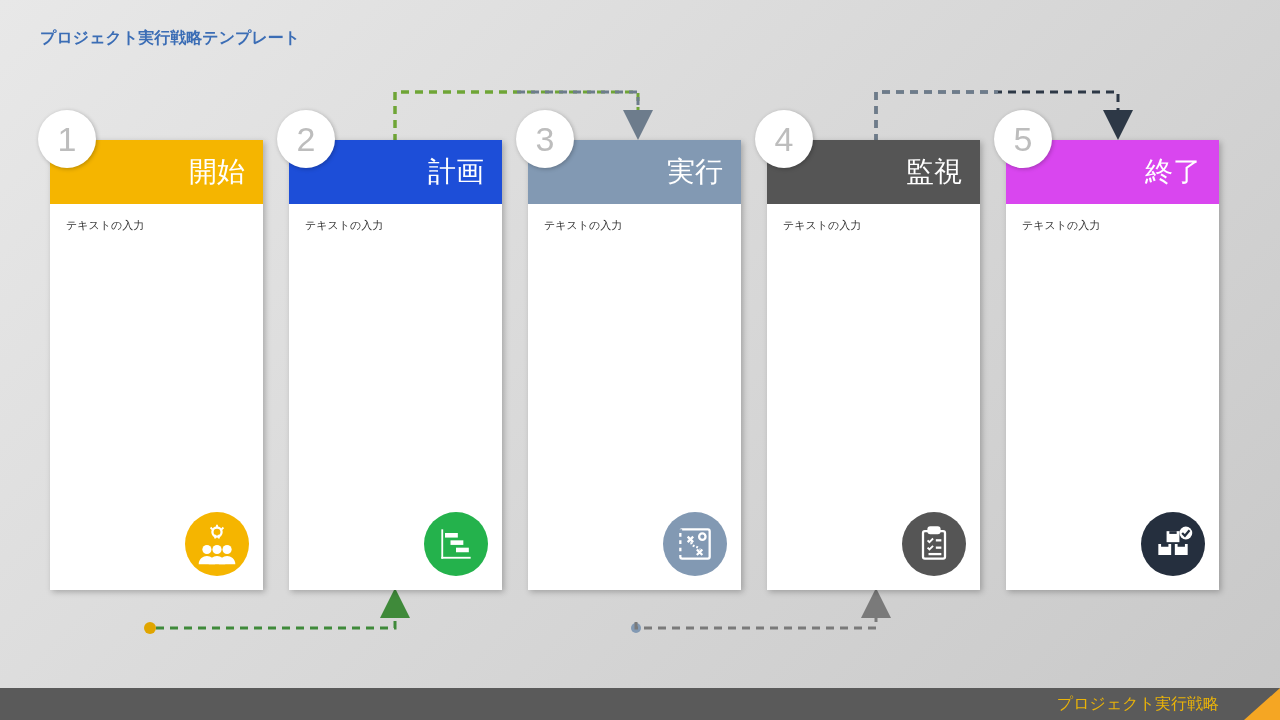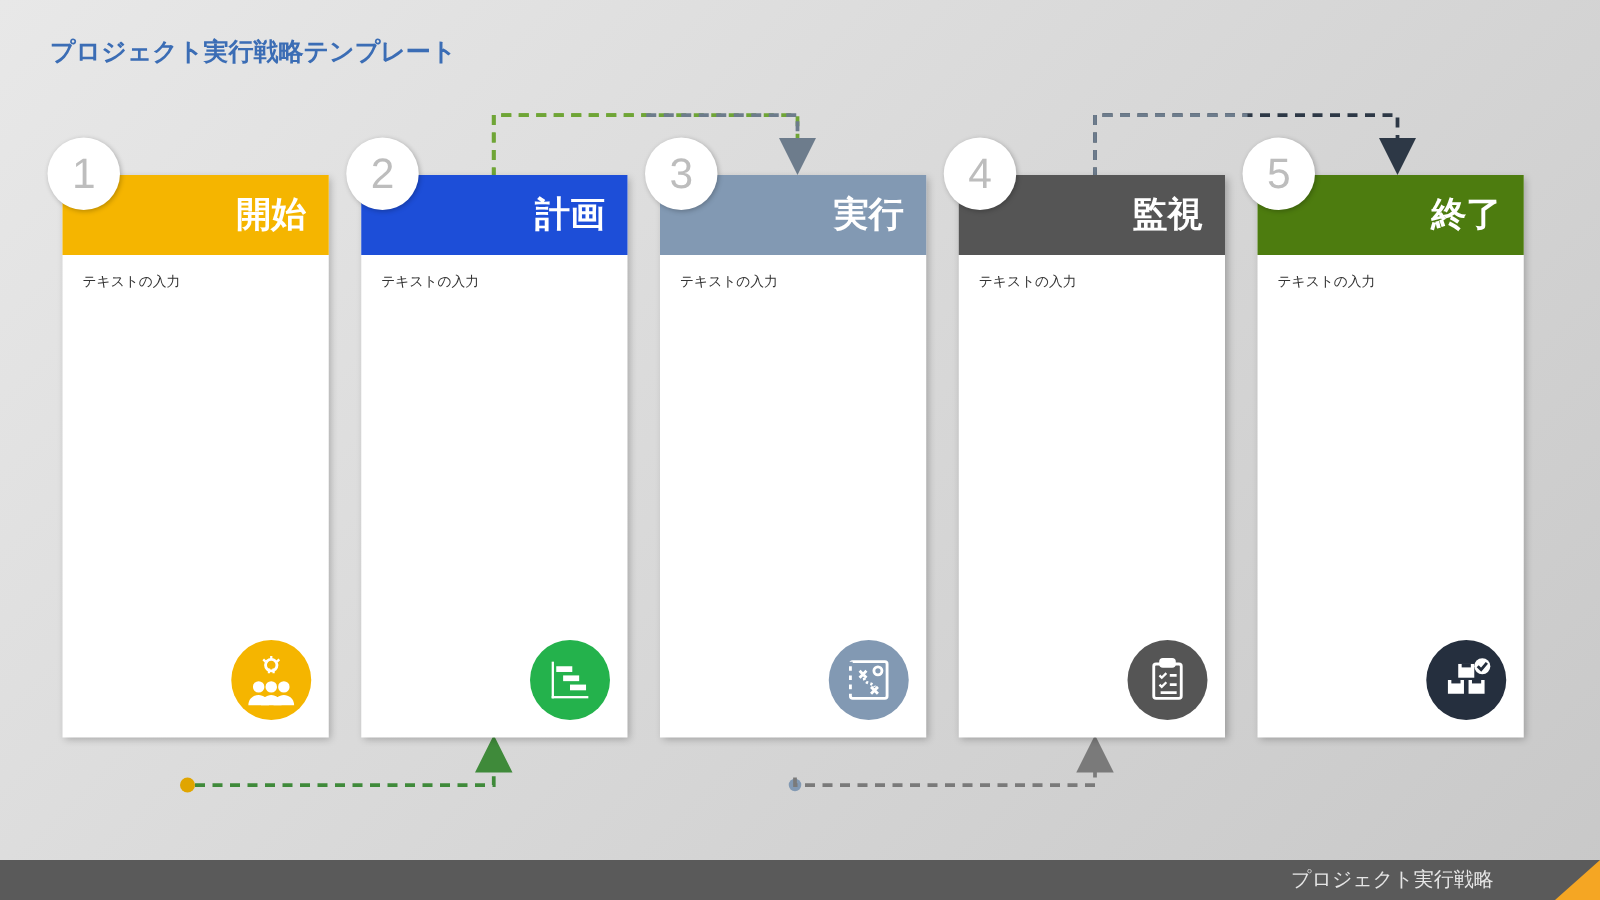--- a/index.html
+++ b/index.html
@@ -8,21 +8,21 @@
     height: 720px;
     background: linear-gradient(135deg, #e8e8e8 0%, #d8d8d8 50%, #c8c8c8 100%);
     font-family: "Hiragino Sans", "Meiryo", sans-serif;
     position: relative;
     overflow: hidden;
   }
   .title {
     position: absolute;
     top: 28px;
     left: 40px;
-    font-size: 20px;
+    font-size: 16px;
     font-weight: bold;
     color: #3b6db5;
   }
   .cards {
     position: absolute;
     top: 140px;
     left: 50px;
     display: flex;
     gap: 26px;
   }
@@ -34,21 +34,21 @@
     position: relative;
   }
   .card-header {
     height: 64px;
     display: flex;
     align-items: center;
     justify-content: flex-end;
     padding-right: 18px;
     color: #fff;
     font-size: 28px;
-    font-weight: 700;
+    font-weight: 400;
   }
   .card-body {
     padding: 14px 16px;
     font-size: 11px;
     color: #333;
   }
   .badge {
     position: absolute;
     top: -30px;
     left: -12px;
@@ -78,22 +78,22 @@
   .footer {
     position: absolute;
     bottom: 0;
     left: 0;
     width: 100%;
     height: 32px;
     background: #5a5a5a;
     display: flex;
     align-items: center;
     justify-content: flex-end;
-    padding-right: 85px;
-    color: #e5e5e5;
+    padding-right: 61px;
+    color: #eab308;
     font-size: 16px;
   }
   .footer-accent {
     position: absolute;
     bottom: 0;
     right: 0;
     width: 0;
     height: 0;
     border-left: 36px solid transparent;
     border-bottom: 32px solid #f5a623;
@@ -209,21 +209,21 @@
         <line x1="26" y1="20" x2="32" y2="20"></line>
         <path d="M17 28 L19 30 L23 26" stroke-width="2"></path>
         <line x1="26" y1="28" x2="32" y2="28"></line>
         <line x1="18" y1="35" x2="32" y2="35"></line>
       </svg>
     </div>
   </div>
 
   <div class="card">
     <div class="badge">5</div>
-    <div class="card-header" style="background:#4d7c0f">終了</div>
+    <div class="card-header" style="background:#d946ef">終了</div>
     <div class="card-body">テキストの入力</div>
     <div class="card-icon" style="background:#252f3e">
       <svg width="44" height="44" viewBox="0 0 48 48" fill="#fff">
         <rect x="17" y="10" width="14" height="12"></rect>
         <rect x="8" y="24" width="14" height="12"></rect>
         <rect x="26" y="24" width="14" height="12"></rect>
         <rect x="20" y="10" width="8" height="3" fill="#252f3e"></rect>
         <rect x="11" y="24" width="8" height="3" fill="#252f3e"></rect>
         <rect x="29" y="24" width="8" height="3" fill="#252f3e"></rect>
         <circle cx="38" cy="12" r="7" fill="#fff"></circle>

